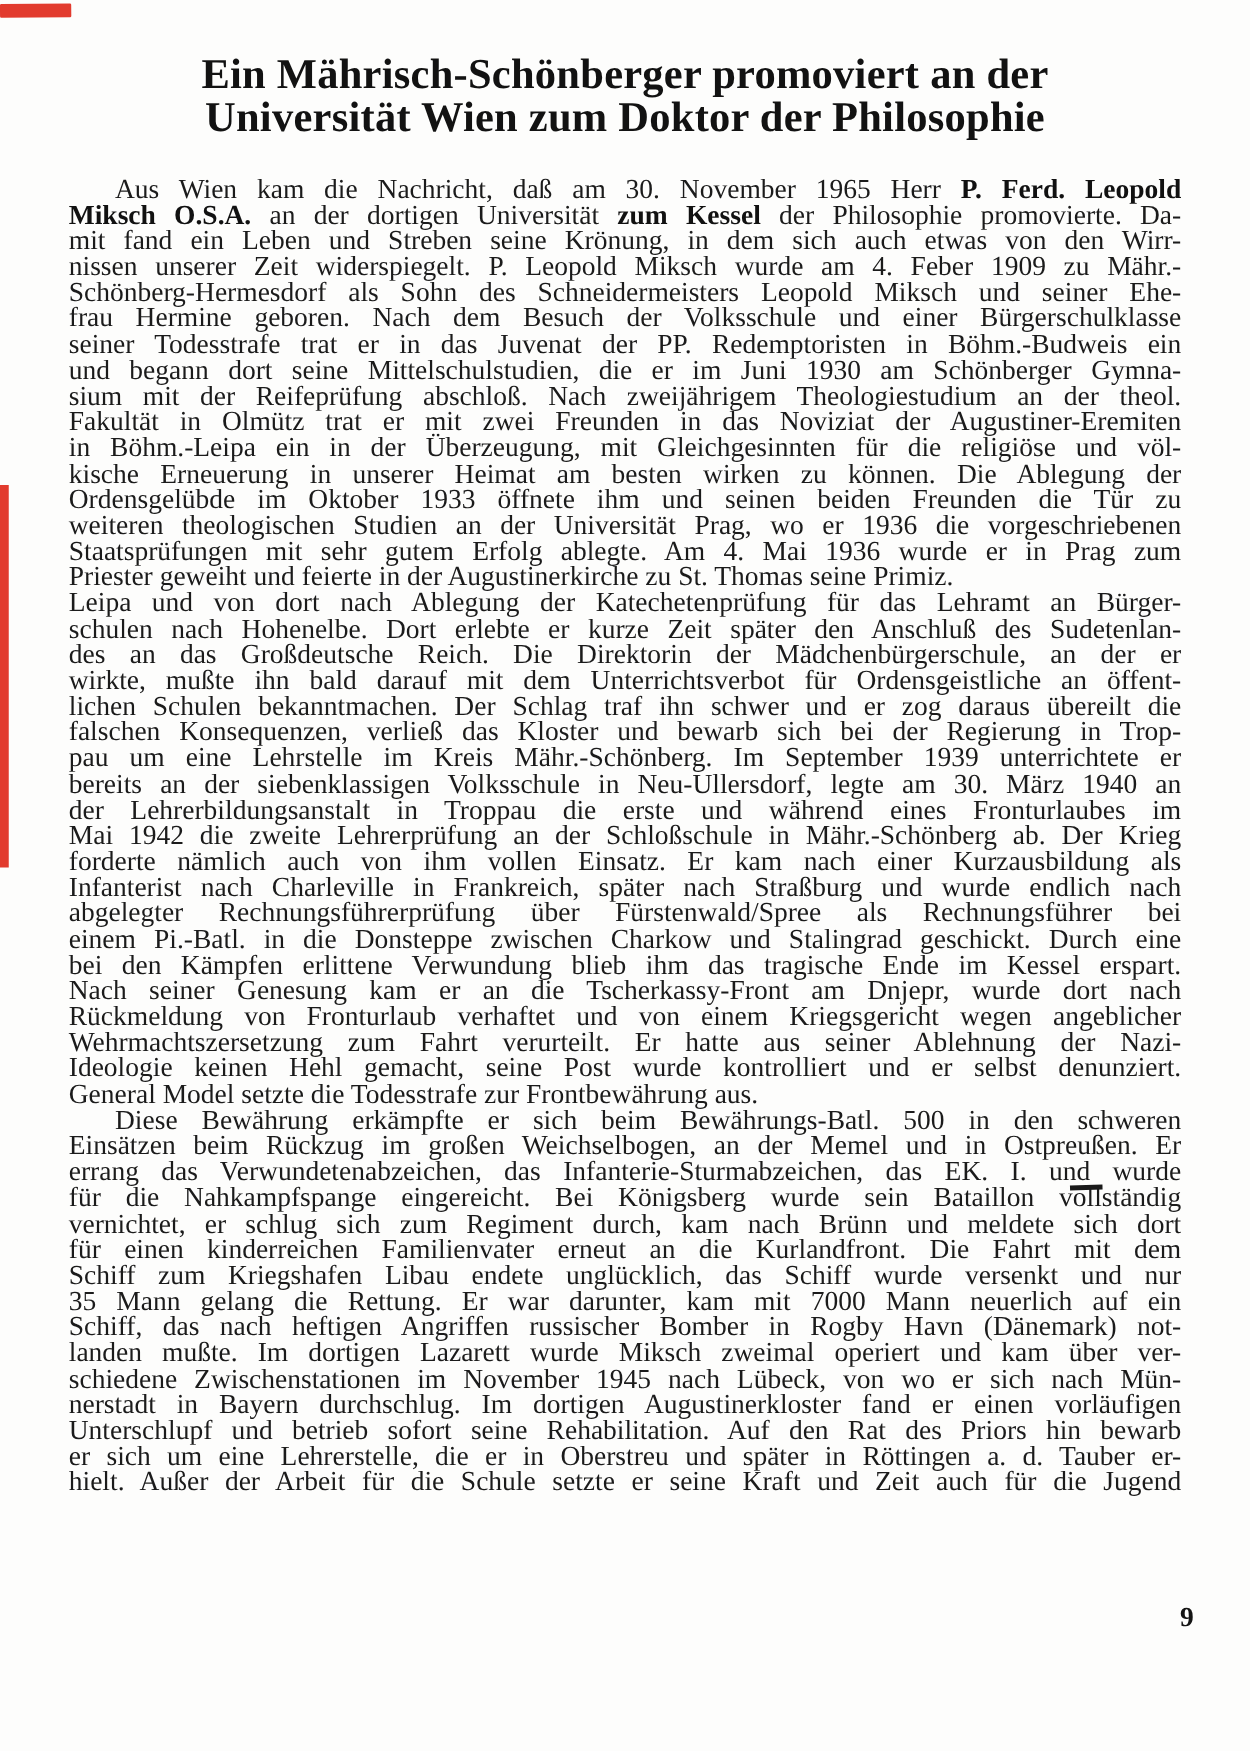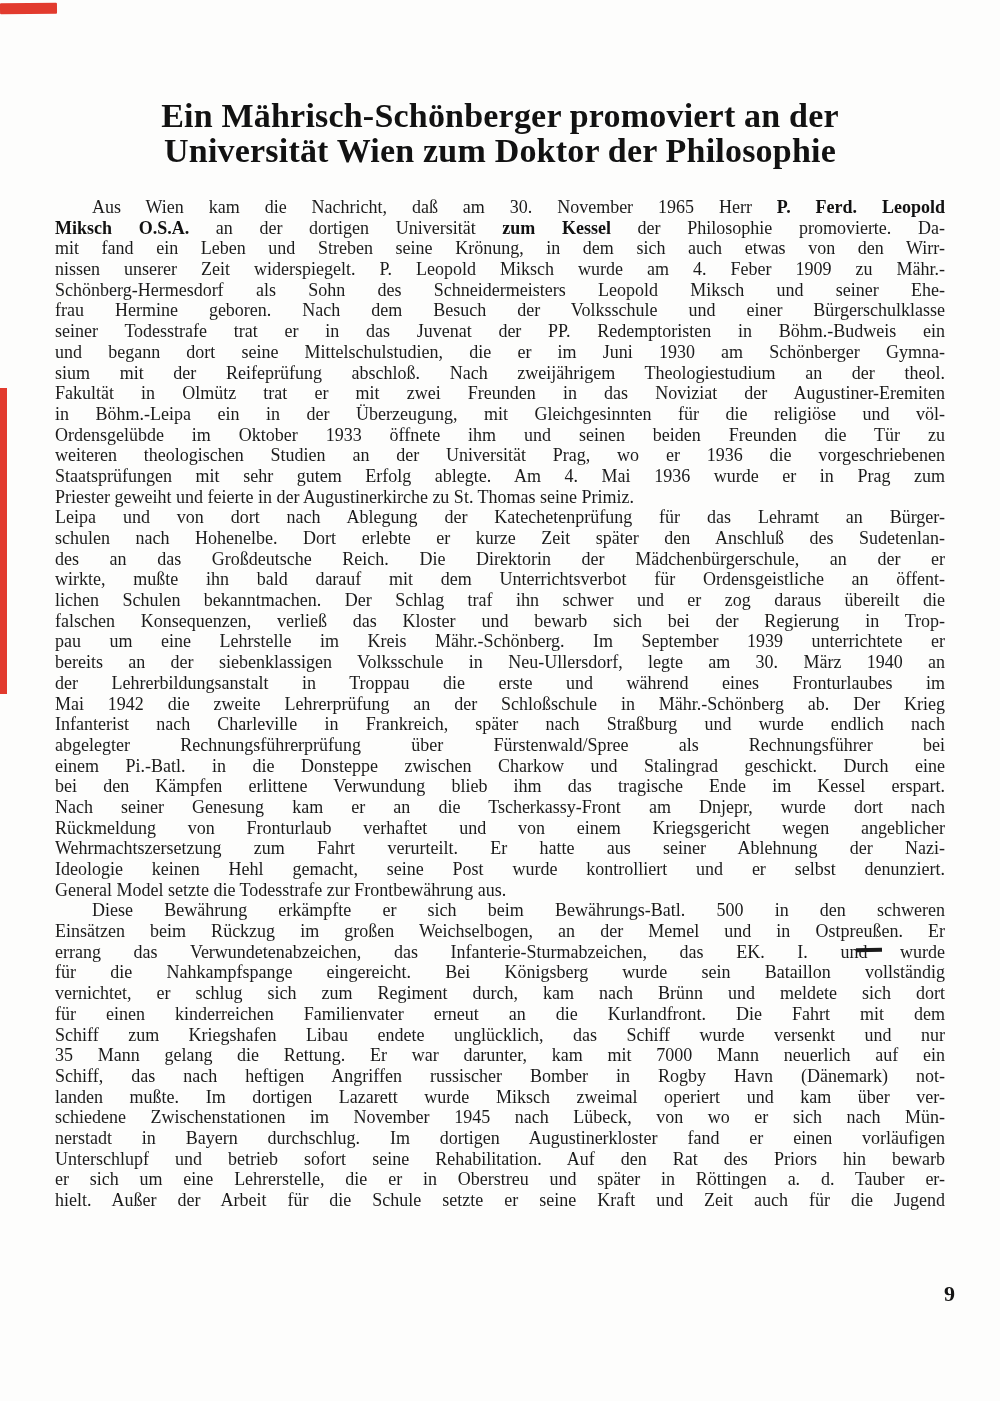--- a/index.html
+++ b/index.html
@@ -7,21 +7,21 @@
     width: 1000px; height: 1401px;
     background: #fdfdfc;
     font-family: "Liberation Serif", "DejaVu Serif", serif;
     color: #1b1b1b;
     position: relative;
     overflow: hidden;
   }
   .page {
     position: relative;
     width: 1000px; height: 1401px;
-    padding-top: 98px;
+    padding-top: 42px;
     box-sizing: border-box;
   }
   
   .red-mark-top {
     position: absolute; left: 0; top: 3px;
     width: 57px; height: 11px;
     background: #e23b2e;
     border-radius: 1px;
     transform: rotate(-0.6deg);
   }
@@ -36,21 +36,21 @@
     text-align: center;
     font-size: 34px;
     line-height: 35px;
     font-weight: bold;
     color: #121212;
     letter-spacing: 0.2px;
   }
   .body-col {
     margin: 29px 0 0 55px;
     width: 890px;
-    font-size: 18px;
+    font-size: 22px;
     line-height: 20.7px;
     color: #1b1b1b;
   }
   .tl {
     white-space: nowrap;
     text-align: justify;
     text-align-last: justify;
     height: 20.7px;
     overflow: visible;
   }
@@ -90,34 +90,36 @@
       <div class="tl"><b>Miksch O.S.A.</b> an der dortigen Universität <b>zum Kessel</b> der Philosophie promovierte. Da-</div>
       <div class="tl">mit fand ein Leben und Streben seine Krönung, in dem sich auch etwas von den Wirr-</div>
       <div class="tl">nissen unserer Zeit widerspiegelt. P. Leopold Miksch wurde am 4. Feber 1909 zu Mähr.-</div>
       <div class="tl">Schönberg-Hermesdorf als Sohn des Schneidermeisters Leopold Miksch und seiner Ehe-</div>
       <div class="tl">frau Hermine geboren.  Nach dem Besuch der Volksschule und einer Bürgerschulklasse</div>
       <div class="tl">seiner Todesstrafe trat er in das Juvenat der PP. Redemptoristen in Böhm.-Budweis ein</div>
       <div class="tl">und begann dort seine Mittelschulstudien, die er im Juni 1930 am Schönberger Gymna-</div>
       <div class="tl">sium mit der Reifeprüfung abschloß. Nach zweijährigem Theologiestudium an der theol.</div>
       <div class="tl">Fakultät in Olmütz trat er mit zwei Freunden in das Noviziat der Augustiner-Eremiten</div>
       <div class="tl">in Böhm.-Leipa ein in der Überzeugung, mit Gleichgesinnten für die religiöse und völ-</div>
+      <div class="tl">kische Erneuerung in unserer Heimat am besten wirken zu können.  Die Ablegung der</div>
       <div class="tl">Ordensgelübde im Oktober 1933 öffnete ihm und seinen beiden Freunden die Tür zu</div>
       <div class="tl">weiteren theologischen Studien an der Universität Prag, wo er 1936 die vorgeschriebenen</div>
       <div class="tl">Staatsprüfungen mit sehr gutem Erfolg ablegte.  Am 4. Mai 1936 wurde er in Prag zum</div>
       <div class="tl flush">Priester geweiht und feierte in der Augustinerkirche zu St. Thomas seine Primiz.</div>
       <div class="tl">Leipa und von dort nach Ablegung der Katechetenprüfung für das Lehramt an Bürger-</div>
       <div class="tl">schulen nach Hohenelbe. Dort erlebte er kurze Zeit später den Anschluß des Sudetenlan-</div>
       <div class="tl">des an das Großdeutsche Reich.  Die Direktorin der Mädchenbürgerschule, an der er</div>
       <div class="tl">wirkte, mußte ihn bald darauf mit dem Unterrichtsverbot für Ordensgeistliche an öffent-</div>
       <div class="tl">lichen Schulen bekanntmachen. Der Schlag traf ihn schwer und er zog daraus übereilt die</div>
       <div class="tl">falschen Konsequenzen, verließ das Kloster und bewarb sich bei der Regierung in Trop-</div>
       <div class="tl">pau um eine Lehrstelle im Kreis Mähr.-Schönberg.  Im September 1939 unterrichtete er</div>
       <div class="tl">bereits an der siebenklassigen Volksschule in Neu-Ullersdorf, legte am 30. März 1940 an</div>
       <div class="tl">der Lehrerbildungsanstalt in Troppau die erste und während eines Fronturlaubes im</div>
       <div class="tl">Mai 1942 die zweite Lehrerprüfung an der Schloßschule in Mähr.-Schönberg ab. Der Krieg</div>
+      <div class="tl">forderte nämlich auch von ihm vollen Einsatz.  Er kam nach einer Kurzausbildung als</div>
       <div class="tl">Infanterist nach Charleville in Frankreich, später nach Straßburg und wurde endlich nach</div>
       <div class="tl">abgelegter Rechnungsführerprüfung über Fürstenwald/Spree als Rechnungsführer bei</div>
       <div class="tl">einem Pi.-Batl. in die Donsteppe zwischen Charkow und Stalingrad geschickt. Durch eine</div>
       <div class="tl">bei den Kämpfen erlittene Verwundung blieb ihm das tragische Ende im Kessel erspart.</div>
       <div class="tl">Nach seiner Genesung kam er an die Tscherkassy-Front am Dnjepr, wurde dort nach</div>
       <div class="tl">Rückmeldung von Fronturlaub verhaftet und von einem Kriegsgericht wegen angeblicher</div>
       <div class="tl">Wehrmachtszersetzung zum Fahrt verurteilt.  Er hatte aus seiner Ablehnung der Nazi-</div>
       <div class="tl">Ideologie keinen Hehl gemacht, seine Post wurde kontrolliert und er selbst denunziert.</div>
       <div class="tl flush">General Model setzte die Todesstrafe zur Frontbewährung aus.</div>
       <div class="tl indent">Diese Bewährung erkämpfte er sich beim Bewährungs-Batl. 500 in den schweren</div>

